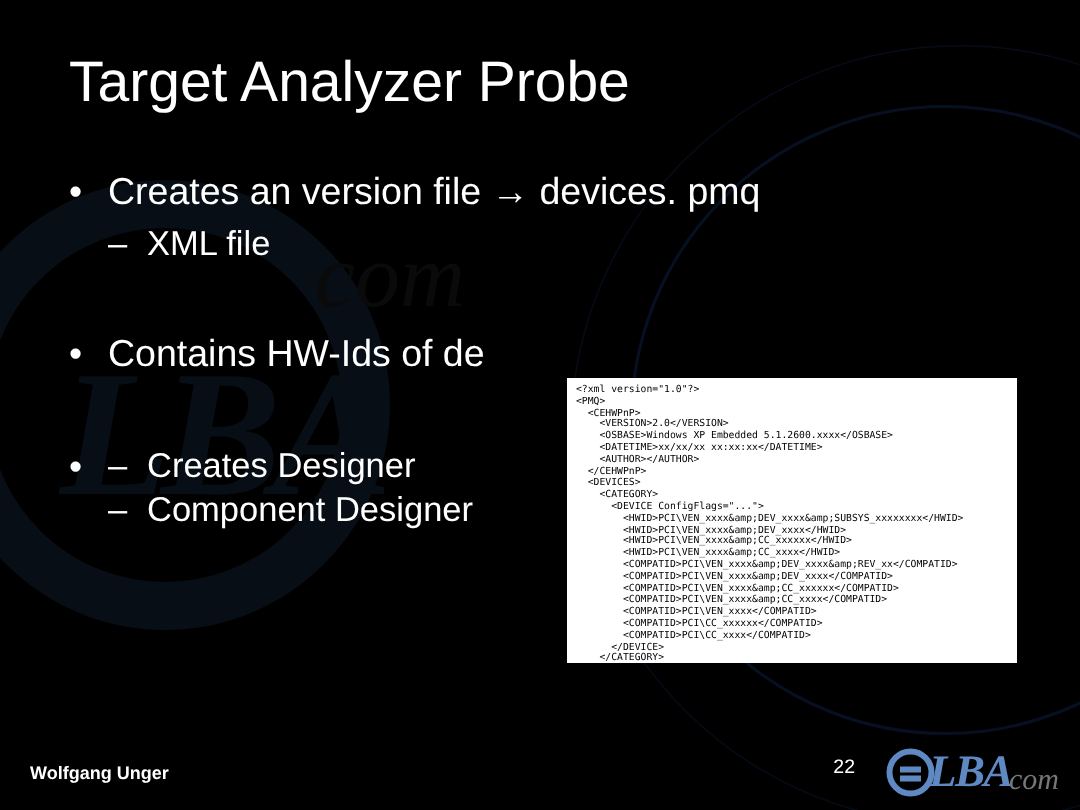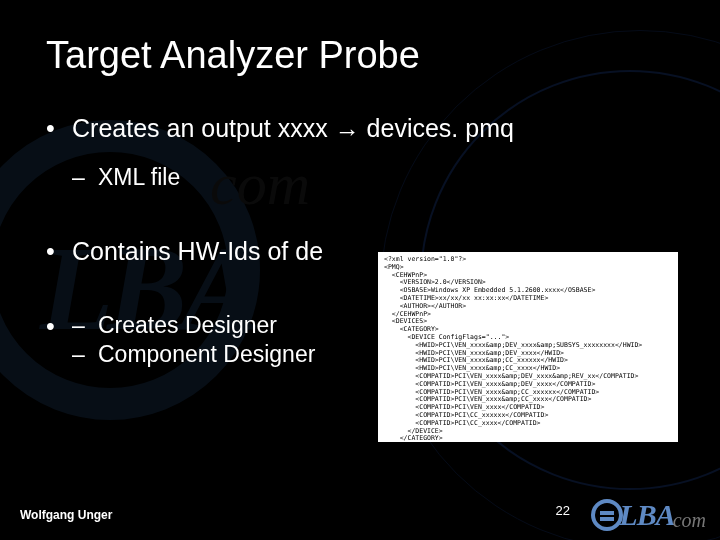--- a/index.html
+++ b/index.html
@@ -72,21 +72,21 @@
   }
   .bullets > li::before {
     content: "•";
     position: absolute;
     left: 0;
     top: 0;
   }
   .sub {
     list-style: none;
     font-size: 23px;
-    margin-top: 19px;
+    margin-top: 4px;
   }
   .sub li {
     padding-left: 26px;
     position: relative;
   }
   .sub li::before {
     content: "–";
     position: absolute;
     left: 0;
     top: 0;
@@ -165,21 +165,21 @@
   <div class="com">com</div>
 </div>
 <div class="circle-accent"></div>
 <div class="circle-accent2"></div>
 
 <div class="slide">
   <h1 class="title">Target Analyzer Probe</h1>
 
   <ul class="bullets">
     <li>
-      <span>Creates an output xxxx → devices. pmq</span>
+      <span>Creates an version file → devices. pmq</span>
       <ul class="sub">
         <li>XML file</li>
       </ul>
     </li>
     <li>
       <span>Contains HW-Ids of de</span>
     </li>
     <li>
       <ul class="sub">
         <li>Creates Designer</li>

